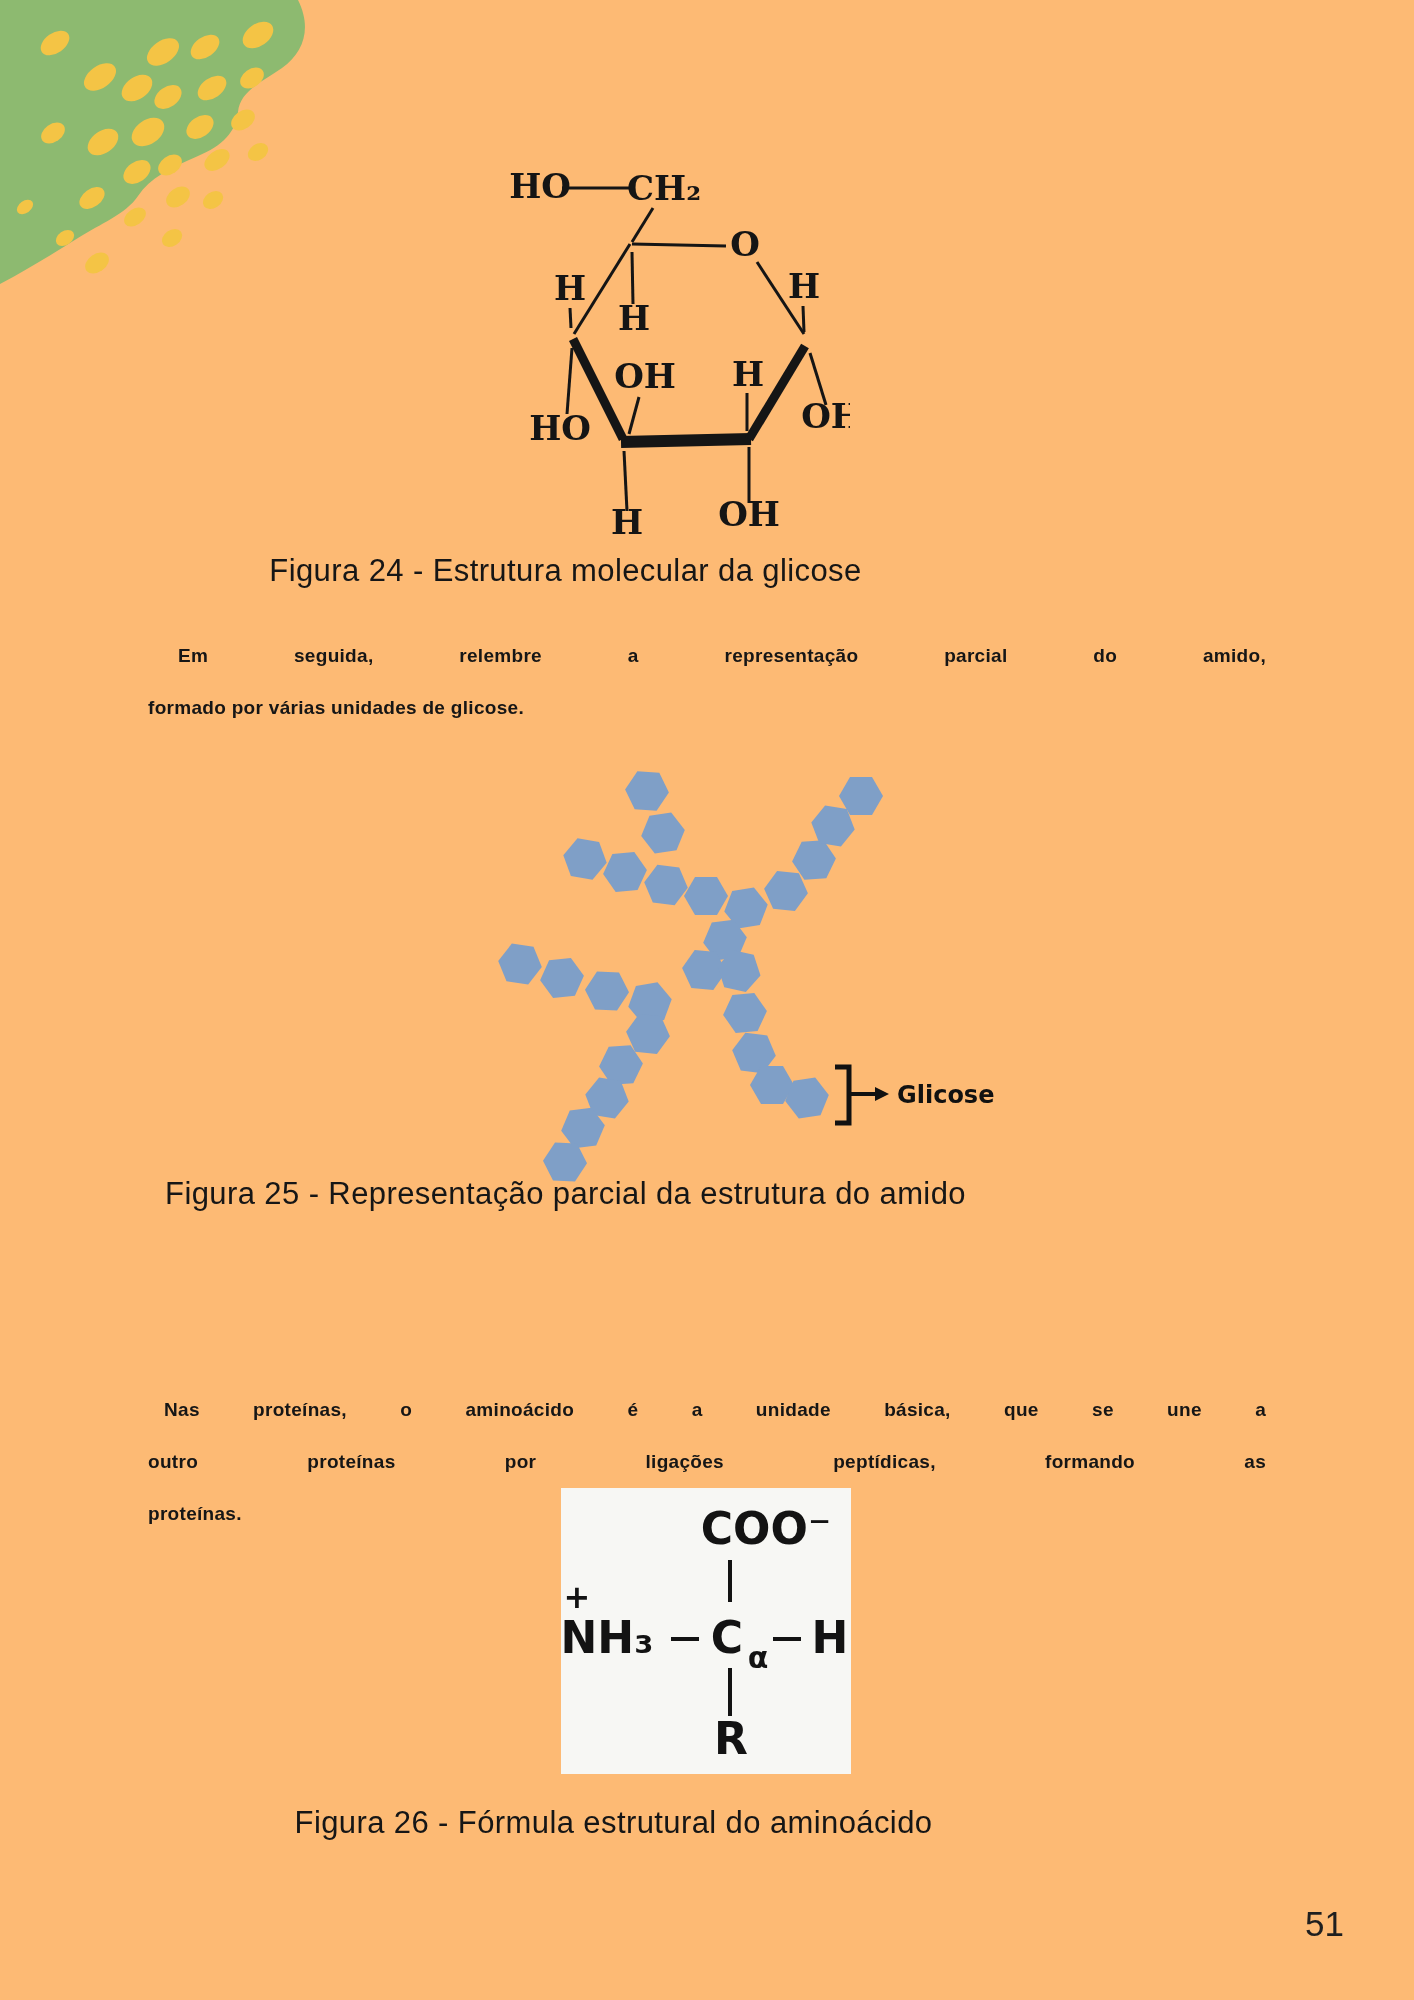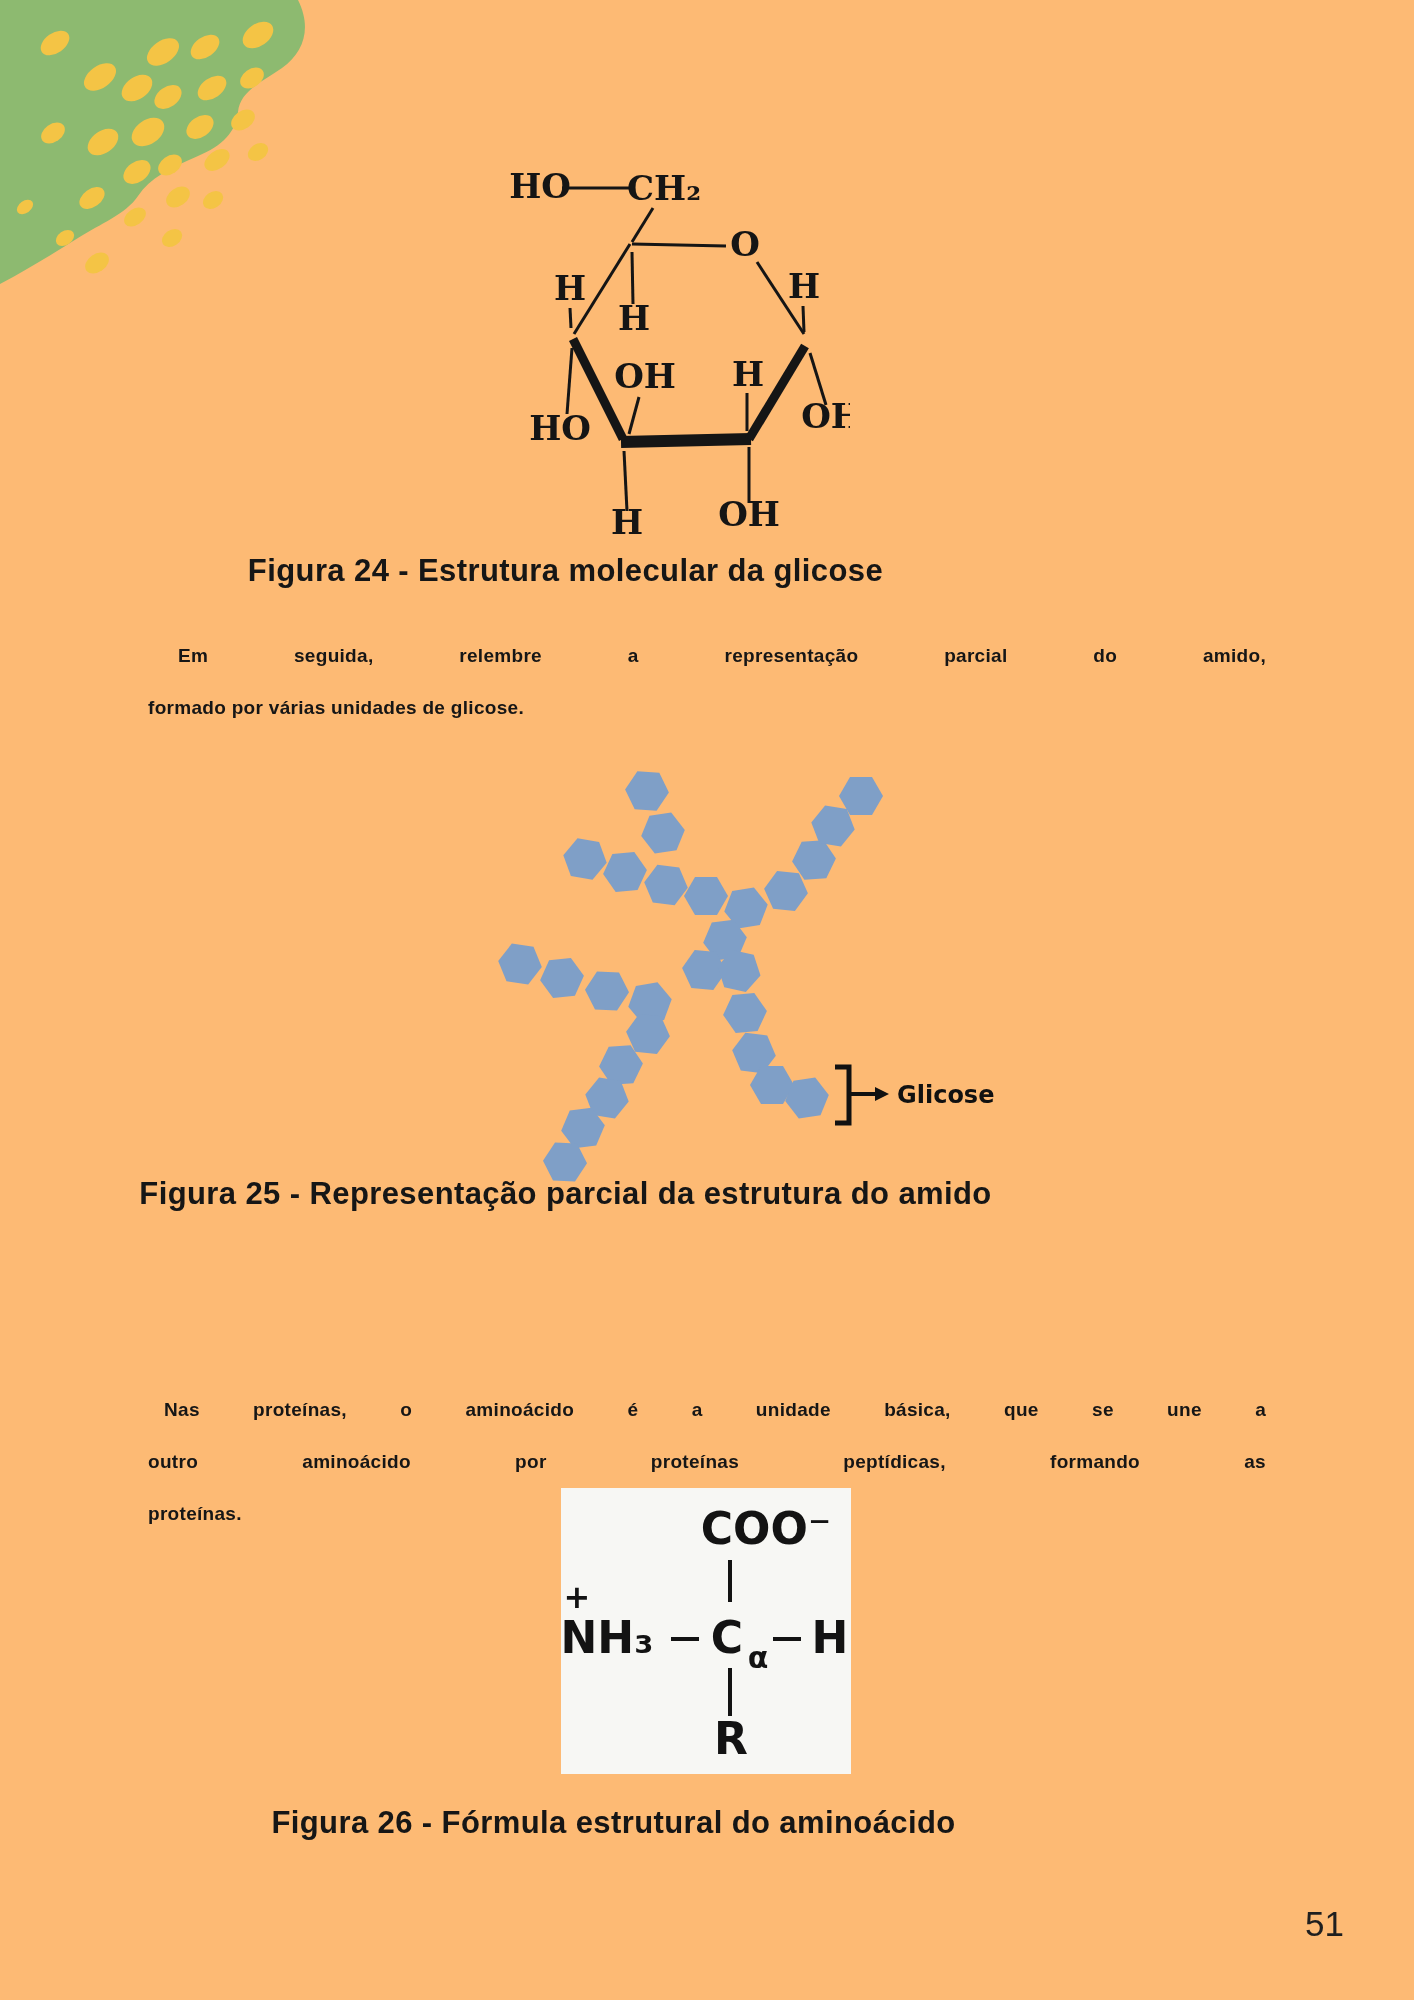--- a/index.html
+++ b/index.html
@@ -13,21 +13,21 @@
     color:#1b1b1b;
   }
   svg{position:absolute;display:block;}
   .decor{left:0;top:0;width:330px;height:300px;}
   .fig24{left:390px;top:120px;width:460px;height:440px;}
   .fig25{left:395px;top:763px;width:630px;height:435px;}
   .fig26{left:545px;top:1488px;width:310px;height:290px;}
   .caption{
     position:absolute;left:0;width:1131px;
     text-align:center;
-    font-size:31px;font-weight:700;letter-spacing:.4px;
+    font-size:31px;font-weight:400;letter-spacing:.4px;
     color:#161616;
   }
   .cap24{top:553px;}
   .cap25{top:1176px;}
   .cap26{top:1805px;margin-left:48px;}
   .para{
     position:absolute;left:148px;width:1118px;
     font-size:19px;font-weight:700;letter-spacing:.3px;
     color:#161616;
   }
@@ -154,21 +154,21 @@
       <path d="M440,304 L454,304 L454,360 L440,360" fill="none" stroke="#111111" stroke-width="5"></path>
       <line x1="454" y1="331" x2="480" y2="331" stroke="#111111" stroke-width="4"></line>
       <polygon points="480,324 494,331 480,338" fill="#111111"></polygon>
       <text x="502" y="340" text-anchor="start" fill="#111111" font-family="&quot;DejaVu Sans&quot;, sans-serif" font-size="24" font-weight="700">Glicose</text>
     </svg>
 
   <div class="caption cap25">Figura 25 - Representação parcial da estrutura do amido</div>
 
   <div class="para para2" id="para2">
       <div class="pline just" style="text-indent: 16px;">Nas proteínas, o aminoácido é a unidade básica, que se une a</div>
-      <div class="pline just">outro aminoácido por proteínas peptídicas, formando as</div>
+      <div class="pline just">outro proteínas por ligações peptídicas, formando as</div>
       <div class="pline left">proteínas.</div>
     </div>
 
   <svg class="fig26" id="fig26" viewBox="0 0 310 290">
       <rect x="16" y="0" width="290" height="286" fill="#f7f7f4"></rect>
       <g>
         <line x1="185" y1="72" x2="185" y2="114" stroke="#131313" stroke-width="4" stroke-linecap="butt"></line>
         <line x1="126" y1="151" x2="154" y2="151" stroke="#131313" stroke-width="4" stroke-linecap="butt"></line>
         <line x1="228" y1="151" x2="256" y2="151" stroke="#131313" stroke-width="4" stroke-linecap="butt"></line>
         <line x1="185" y1="180" x2="185" y2="228" stroke="#131313" stroke-width="4" stroke-linecap="butt"></line>

